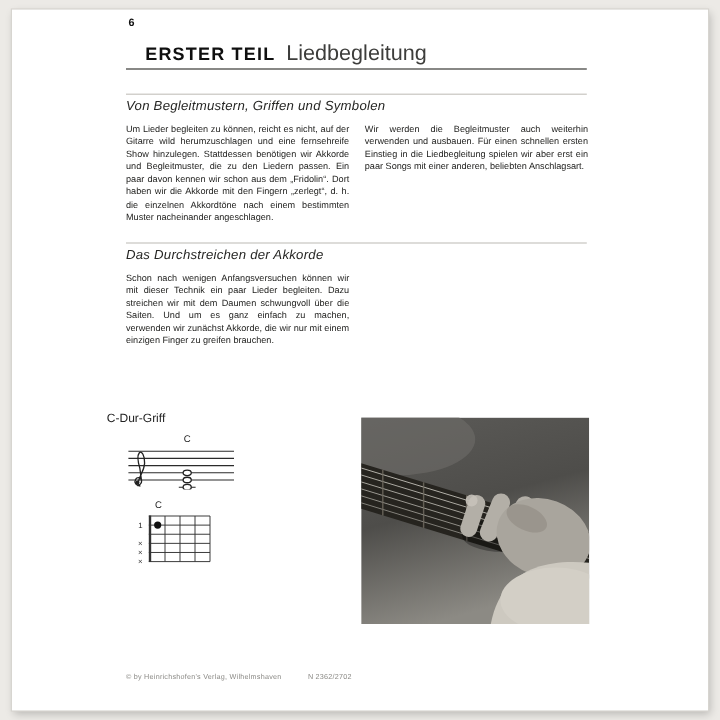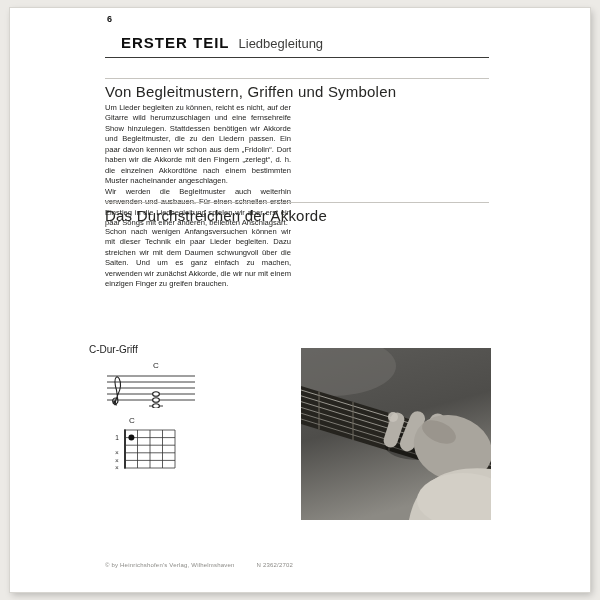--- a/index.html
+++ b/index.html
@@ -3,25 +3,25 @@
 <meta charset="utf-8">
 <style>
   html,body{margin:0;padding:0;width:600px;height:600px;overflow:hidden;
     background:#eceae6;font-family:"Liberation Sans",sans-serif;}
   .page{position:absolute;left:10px;top:8px;width:580px;height:584px;background:#ffffff;
     box-shadow:0 0 0 1px #d7d5d0, 2px 3px 7px rgba(0,0,0,.22);}
   .abs{position:absolute;}
   .pagenum{left:97px;top:6px;font-size:9px;font-weight:bold;color:#111;}
   .title{left:95px;top:26px;white-space:nowrap;}
   .t-bold{font-weight:bold;font-size:15px;letter-spacing:1px;color:#0f0f0f;margin-left:16px;}
-  .t-reg{font-size:13px;color:#3d3d3b;margin-left:9px;}
+  .t-reg{font-size:18px;color:#3d3d3b;margin-left:9px;}
   .rule-dark{left:95px;width:384px;height:1.4px;background:#3a3a38;}
   .rule-thin{left:95px;width:384px;height:1px;background:#c7c5c0;}
-  .sec-head{left:95px;font-size:15px;color:#262624;letter-spacing:.2px;}
-  .cols{left:95px;top:95px;display:flex;flex-direction:column;}
+  .sec-head{left:95px;font-size:11px;color:#262624;letter-spacing:.2px;font-style:italic;}
+  .cols{left:95px;top:95px;display:flex;gap:13px;}
   .col{width:186px;}
   .body-text{font-size:7.6px;line-height:1.38;text-align:justify;color:#1d1d1b;hyphens:auto;}
   .para{left:95px;width:186px;}
   .fig-label{left:79px;top:336px;font-size:10px;color:#222;}
   .footer{left:95px;top:554px;display:flex;gap:22px;font-size:6px;color:#8b8a86;letter-spacing:.2px;}
   svg text{font-family:"Liberation Sans",sans-serif;}
 </style>
 </head>
 <body>
 

